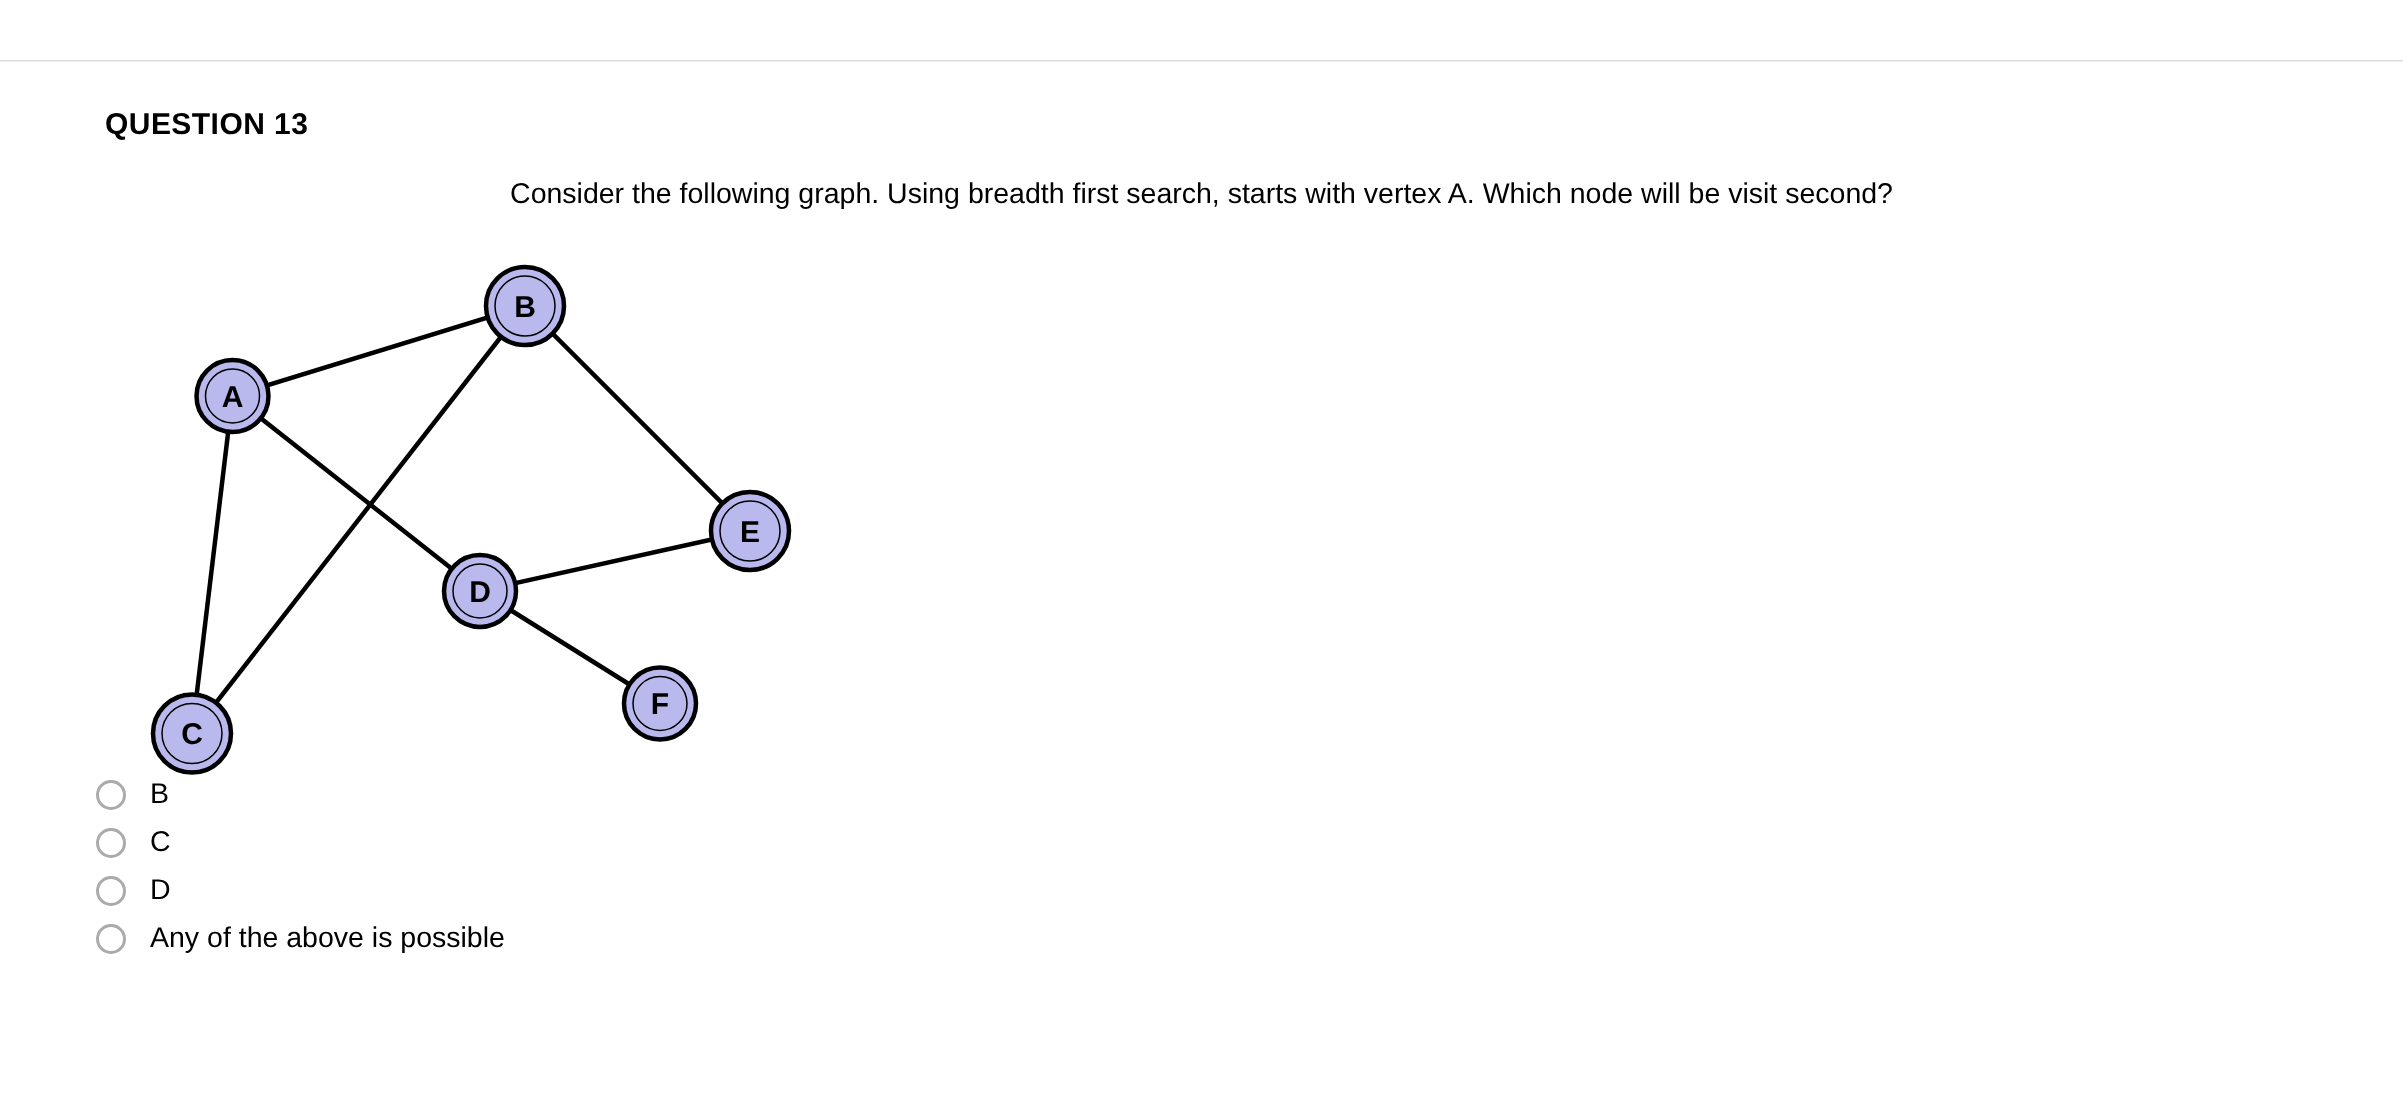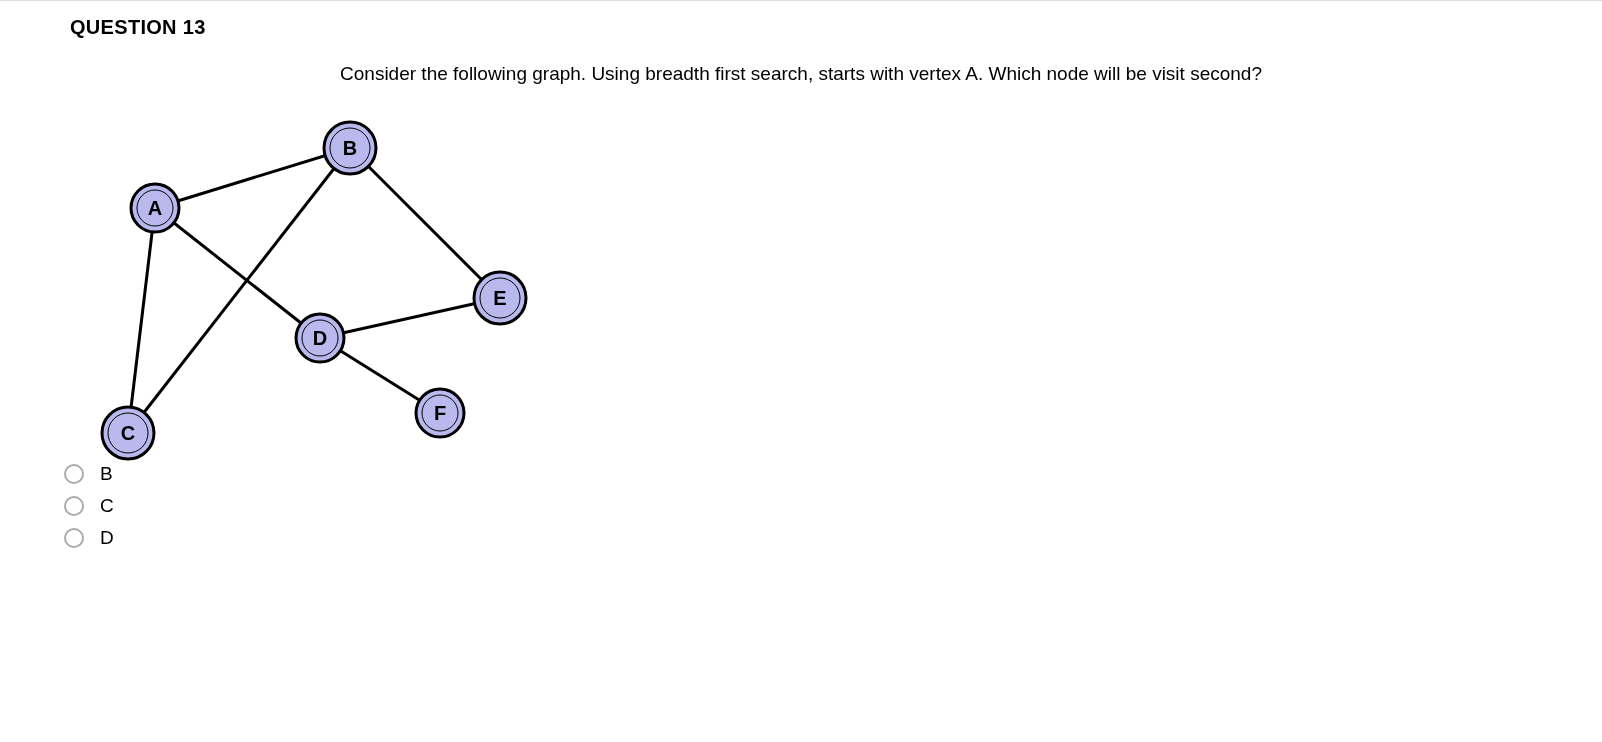--- a/index.html
+++ b/index.html
@@ -5,22 +5,23 @@
     * { box-sizing: border-box; margin: 0; padding: 0; }
     body {
       font-family: "Helvetica Neue", Arial, sans-serif;
       font-size: 18px;
       color: #000;
       background: #fff;
       padding: 0;
     }
     .container {
       border-top: 1px solid #ddd;
-      padding: 15px 50px 30px 50px;
+      padding: 31px 50px 30px 50px;
       max-width: 1602px;
+      margin-top: 40px;
     }
     .question-title {
       font-weight: 700;
       font-size: 20px;
       margin-left: 20px;
       margin-bottom: 22px;
       letter-spacing: 0.3px;
     }
     .question-text {
       font-size: 19px;
@@ -98,14 +99,18 @@
         <span>B</span>
       </div>
       <div class="option-row">
         <span class="radio"></span>
         <span>C</span>
       </div>
       <div class="option-row">
         <span class="radio"></span>
         <span>D</span>
       </div>
+      <div class="option-row">
+        <span class="radio"></span>
+        <span>Any of the above is possible</span>
+      </div>
     </div>
 </div>
 
 </body></html>

